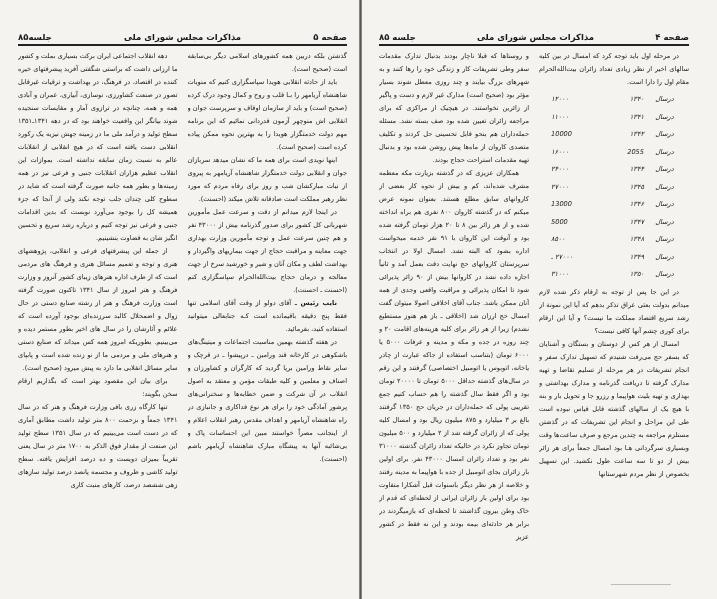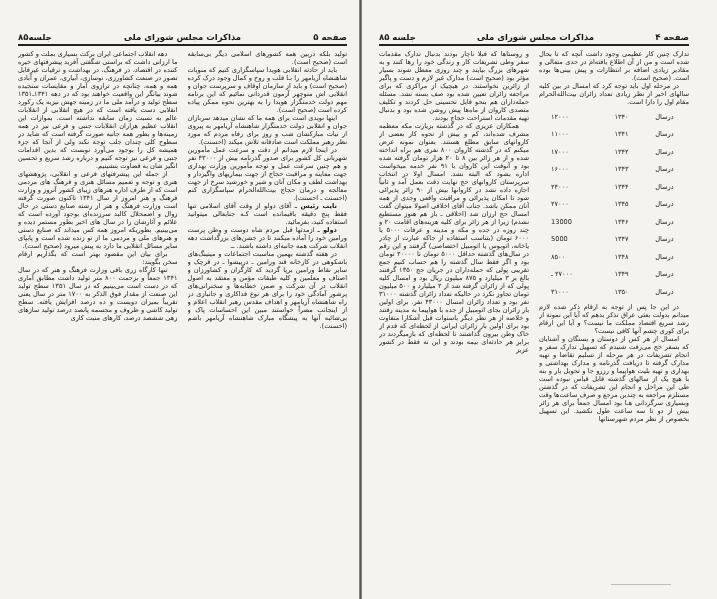--- a/index.html
+++ b/index.html
@@ -28,55 +28,54 @@
   .page.right .header { left:18px; right:28px; }
   .header span { white-space:nowrap; }
   .cols {
     position:absolute; top:50px; bottom:20px;
     display:flex; flex-direction:row-reverse; gap:10px;
   }
   .page.left .cols { left:18px; right:14px; }
   .page.right .cols { left:18px; right:28px; }
   .col {
     flex:1; direction:rtl; text-align:justify;
-    font-size:6.6px; line-height:8px; overflow:hidden;
+    font-size:6.6px; line-height:13px; overflow:hidden;
     font-family:"DejaVu Sans", sans-serif;
   }
   .col p { margin:0; text-indent:10px; }
   .col p.noindent { text-indent:0; }
   .speaker { font-weight:bold; }
   .yeartable { margin:2px 0 2px 0; width:100%; border-collapse:collapse; direction:rtl; }
-  .yeartable td { padding:0; height:17.5px; font-size:6.6px; }
+  .yeartable td { padding:0; height:17.5px; font-size:6.6px;font-style:italic; }
   .yeartable td.lbl { width:30%; text-align:center; padding-right:4px; }
-  .yeartable td.yr { width:30%; text-align:center; }
+  .yeartable td.yr { width:30%; text-align:right; }
   .yeartable td.cnt { width:40%; text-align:left; padding-left:12px; }
   .smudge {
     position:absolute; border-top:1px solid #bbb;
   }
 </style>
 </head>
 <body>
 
 <div class="spread">
 
   <div class="page left">
     <div class="header">
       <span>صفحه ۵</span>
       <span>مذاکرات مجلس شورای ملی</span>
       <span>جلسه۸۵</span>
     </div>
     <div class="cols">
 
       <div class="col">
-        <p class="noindent">تولید بلکه دربین همه کشورهای اسلامی دیگر بی‌سابقه است (صحیح است).</p>
+        <p class="noindent">گذشتن بلکه دربین همه کشورهای اسلامی دیگر بی‌سابقه است (صحیح است).</p>
         <p>باید از حادثه انقلابی هویدا سپاسگزاری کنیم که منویات شاهنشاه آریامهر را بـا قلب و روح و کمال وجود درک کرده (صحیح است) و باید از سازمان اوقاف و سرپرست جوان و انقلابی اش منوچهر آزمون قدردانی نمائیم که این برنامه مهم دولت خدمتگزار هویدا را به بهترین نحوه ممکن پیاده کرده است (صحیح است).</p>
         <p>اینها نوید‌ی است برای همه ما که نشان میدهد سربازان جوان و انقلابی دولت خدمتگزار شاهنشاه آریامهر به پیروی از نیات مبارکشان شب و روز برای رفاه مردم که مورد نظر رهبر مملکت است صادقانه تلاش میکند (احسنت).</p>
         <p>در اینجا لازم میدانم از دقت و سرعت عمل مأمورین شهربانی کل کشور برای صدور گذرنامه بیش از ۴۳۰۰۰ نفر و هم چنین سرعت عمل و توجه مأمورین وزارت بهداری جهت معاینه و مراقبت حجاج از جهت بیماریهای واگیردار و بهداشت لطف و مکان آنان و شیر و خورشید سرخ از جهت معالجه و درمان حجاج بیت‌الله‌الحرام سپاسگزاری کنم (احسنت ـ احسنت).</p>
         <p><span class="speaker">نایب رئیس ـ</span> <span>آقای دولو از وقت آقای اسلامی تنها فقط پنج دقیقه باقیمانده است کـه جنابعالی میتوانید استفاده کنید، بفرمائید.</span></p>
-        <p><span class="speaker">دولو ـ</span> <span>ازمدتها قبل مردم شاه دوست و وطن پرست ورامین خود را آماده میکنند تا در جشن‌های بزرگداشت دهه انقلاب شرکت همه جانبه‌ای داشته باشند. ــ</span></p>
         <p>در هفته گذشته بهمین مناسبت اجتماعات و میتینگ‌های باشکوهی در کارخانه قند ورامین ـ درپیشوا ـ در قرچک و سایر نقاط ورامین برپا گردید که کارگران و کشاورزان و اصناف و معلمین و کلیه طبقات مؤمن و معتقد به اصول انقلاب در آن شرکت و ضمن خطابه‌ها و سخنرانی‌های پرشور آمادگی خود را برای هر نوع فداکاری و جانبازی در راه شاهنشاه آریامهر و اهداف مقدس رهبر انقلاب اعلام و از اینجانب مصراً خواستند مبین این احساسات پاک و بی‌شائبه آنها به پیشگاه مبارک شاهنشاه آریامهر باشم (احسنت).</p>
       </div>
       <div class="col">
         <p>دهه انقلاب اجتماعی ایران برکت بسیاری بملت و کشور ما ارزانی داشت که براستی شگفتی آفرید پیشرفتهای خیره کننده در اقتصاد، در فرهنگ، در بهداشت و ترقیات غیرقابل تصور در صنعت کشاورزی، نوسازی، آبیاری، عمران و آبادی همه و همه، چنانچه در ترازوی آمار و مقایسات سنجیده شوند بیانگر این واقعیت خواهند بود که در دهه ۱۳۴۱ـ۱۳۵۱ سطح تولید و درآمد ملی ما در زمینه جهش نیزیه یک رکورد انقلابی دست یافته است که در هیچ انقلابی از انقلابات عالم به نسبت زمان سابقه نداشته است. بموازات این انقلاب عظیم هزاران انقلابات جنبی و فرعی نیز در همه زمینه‌ها و بطور همه جانبه صورت گرفته است که شاید در سطوح کلی چندان جلب توجه نکند ولی از آنجا که جزء همیشه کل را بوجود می‌آورد نوبست که بدین اقدامات جنبی و فرعی نیز توجه کنیم و درباره رشد سریع و تحسین انگیز شان به قضاوت بنشینیم.</p>
         <p>از جمله این پیشرفتهای فرعی و انقلابی، پژوهشهای هنری و توجه و تعمیم مسائل هنری و فرهنگ های مردمی است که از طرف اداره هنرهای زیبای کشور آنروز و وزارت فرهنگ و هنر امروز از سال ۱۳۴۱ تاکنون صورت گرفته است وزارت فرهنگ و هنر از رشته صنایع دستی در حال زوال و اضمحلال کالبد سرزنده‌ای بوجود آورده است که علائم و آثارشان را در سال های اخیر بطور مستمر دیده و می‌بینیم. بطوریکه امروز همه کس میداند که صنایع دستی و هنرهای ملی و مردمی ما از نو زنده شده است و پابپای سایر مسائل انقلابی ما دارد به پیش میرود (صحیح است).</p>
         <p>برای بیان این مقصود بهتر است که بگذاریم ارقام سخن بگویند:</p>
         <p>تنها کارگاه زری بافی وزارت فرهنگ و هنر که در سال ۱۳۴۱ جمعاً و بزحمت ۸۰۰ متر تولید داشت مطابق آماری که در دست است می‌بینیم که در سال ۱۳۵۱ سطح تولید این صنعت از مقدار فوق الذکر به ۱۷۰۰ متر در سال یعنی تقریباً بمیزان دویست و ده درصد افزایش یافته. سطح تولید کاشی و ظروف و مجسمه پانصد درصد تولید سازهای زهی ششصد درصد، کارهای منبت کاری</p>
       </div>
     </div>
   </div>
@@ -84,42 +83,41 @@
   <div class="binding"></div>
 
   <div class="page right">
     <div class="header">
       <span>صفحه ۴</span>
       <span>مذاکرات مجلس شورای ملی</span>
       <span>جلسه ۸۵</span>
     </div>
     <div class="cols">
       <div class="col">
-        <p class="noindent">تدارک چنین کار عظیمی وجود داشت آنچه که تا بحال شده است و من از آن اطلاع یافته‌ام در حدی متعالی و مقادیر زیادی اضافه بر انتظارات و پیش بینی‌ها بوده است. (صحیح است).</p>
         <p>در مرحله اول باید توجه کرد که امسال در بین کلیه سالهای اخیر از نظر زیادی تعداد زائران بیت‌الله‌الحرام مقام اول را دارا است.</p>
         <table class="yeartable">
           <tbody>
             <tr>
                 <td class="lbl">درسال</td>
                 <td class="yr">۱۳۴۰</td>
                 <td class="cnt">۱۲۰۰۰</td>
               </tr>
             <tr>
                 <td class="lbl">درسال</td>
                 <td class="yr">۱۳۴۱</td>
                 <td class="cnt">۱۱۰۰۰</td>
               </tr>
             <tr>
                 <td class="lbl">درسال</td>
                 <td class="yr">۱۳۴۲</td>
-                <td class="cnt">۱۷۰۰۰</td>
+                <td class="cnt">10000</td>
               </tr>
             <tr>
                 <td class="lbl">درسال</td>
-                <td class="yr">۱۳۴۳</td>
+                <td class="yr">2055</td>
                 <td class="cnt">۱۶۰۰۰</td>
               </tr>
             <tr>
                 <td class="lbl">درسال</td>
                 <td class="yr">۱۳۴۴</td>
                 <td class="cnt">۲۴۰۰۰</td>
               </tr>
             <tr>
                 <td class="lbl">درسال</td>
                 <td class="yr">۱۳۴۵</td>

